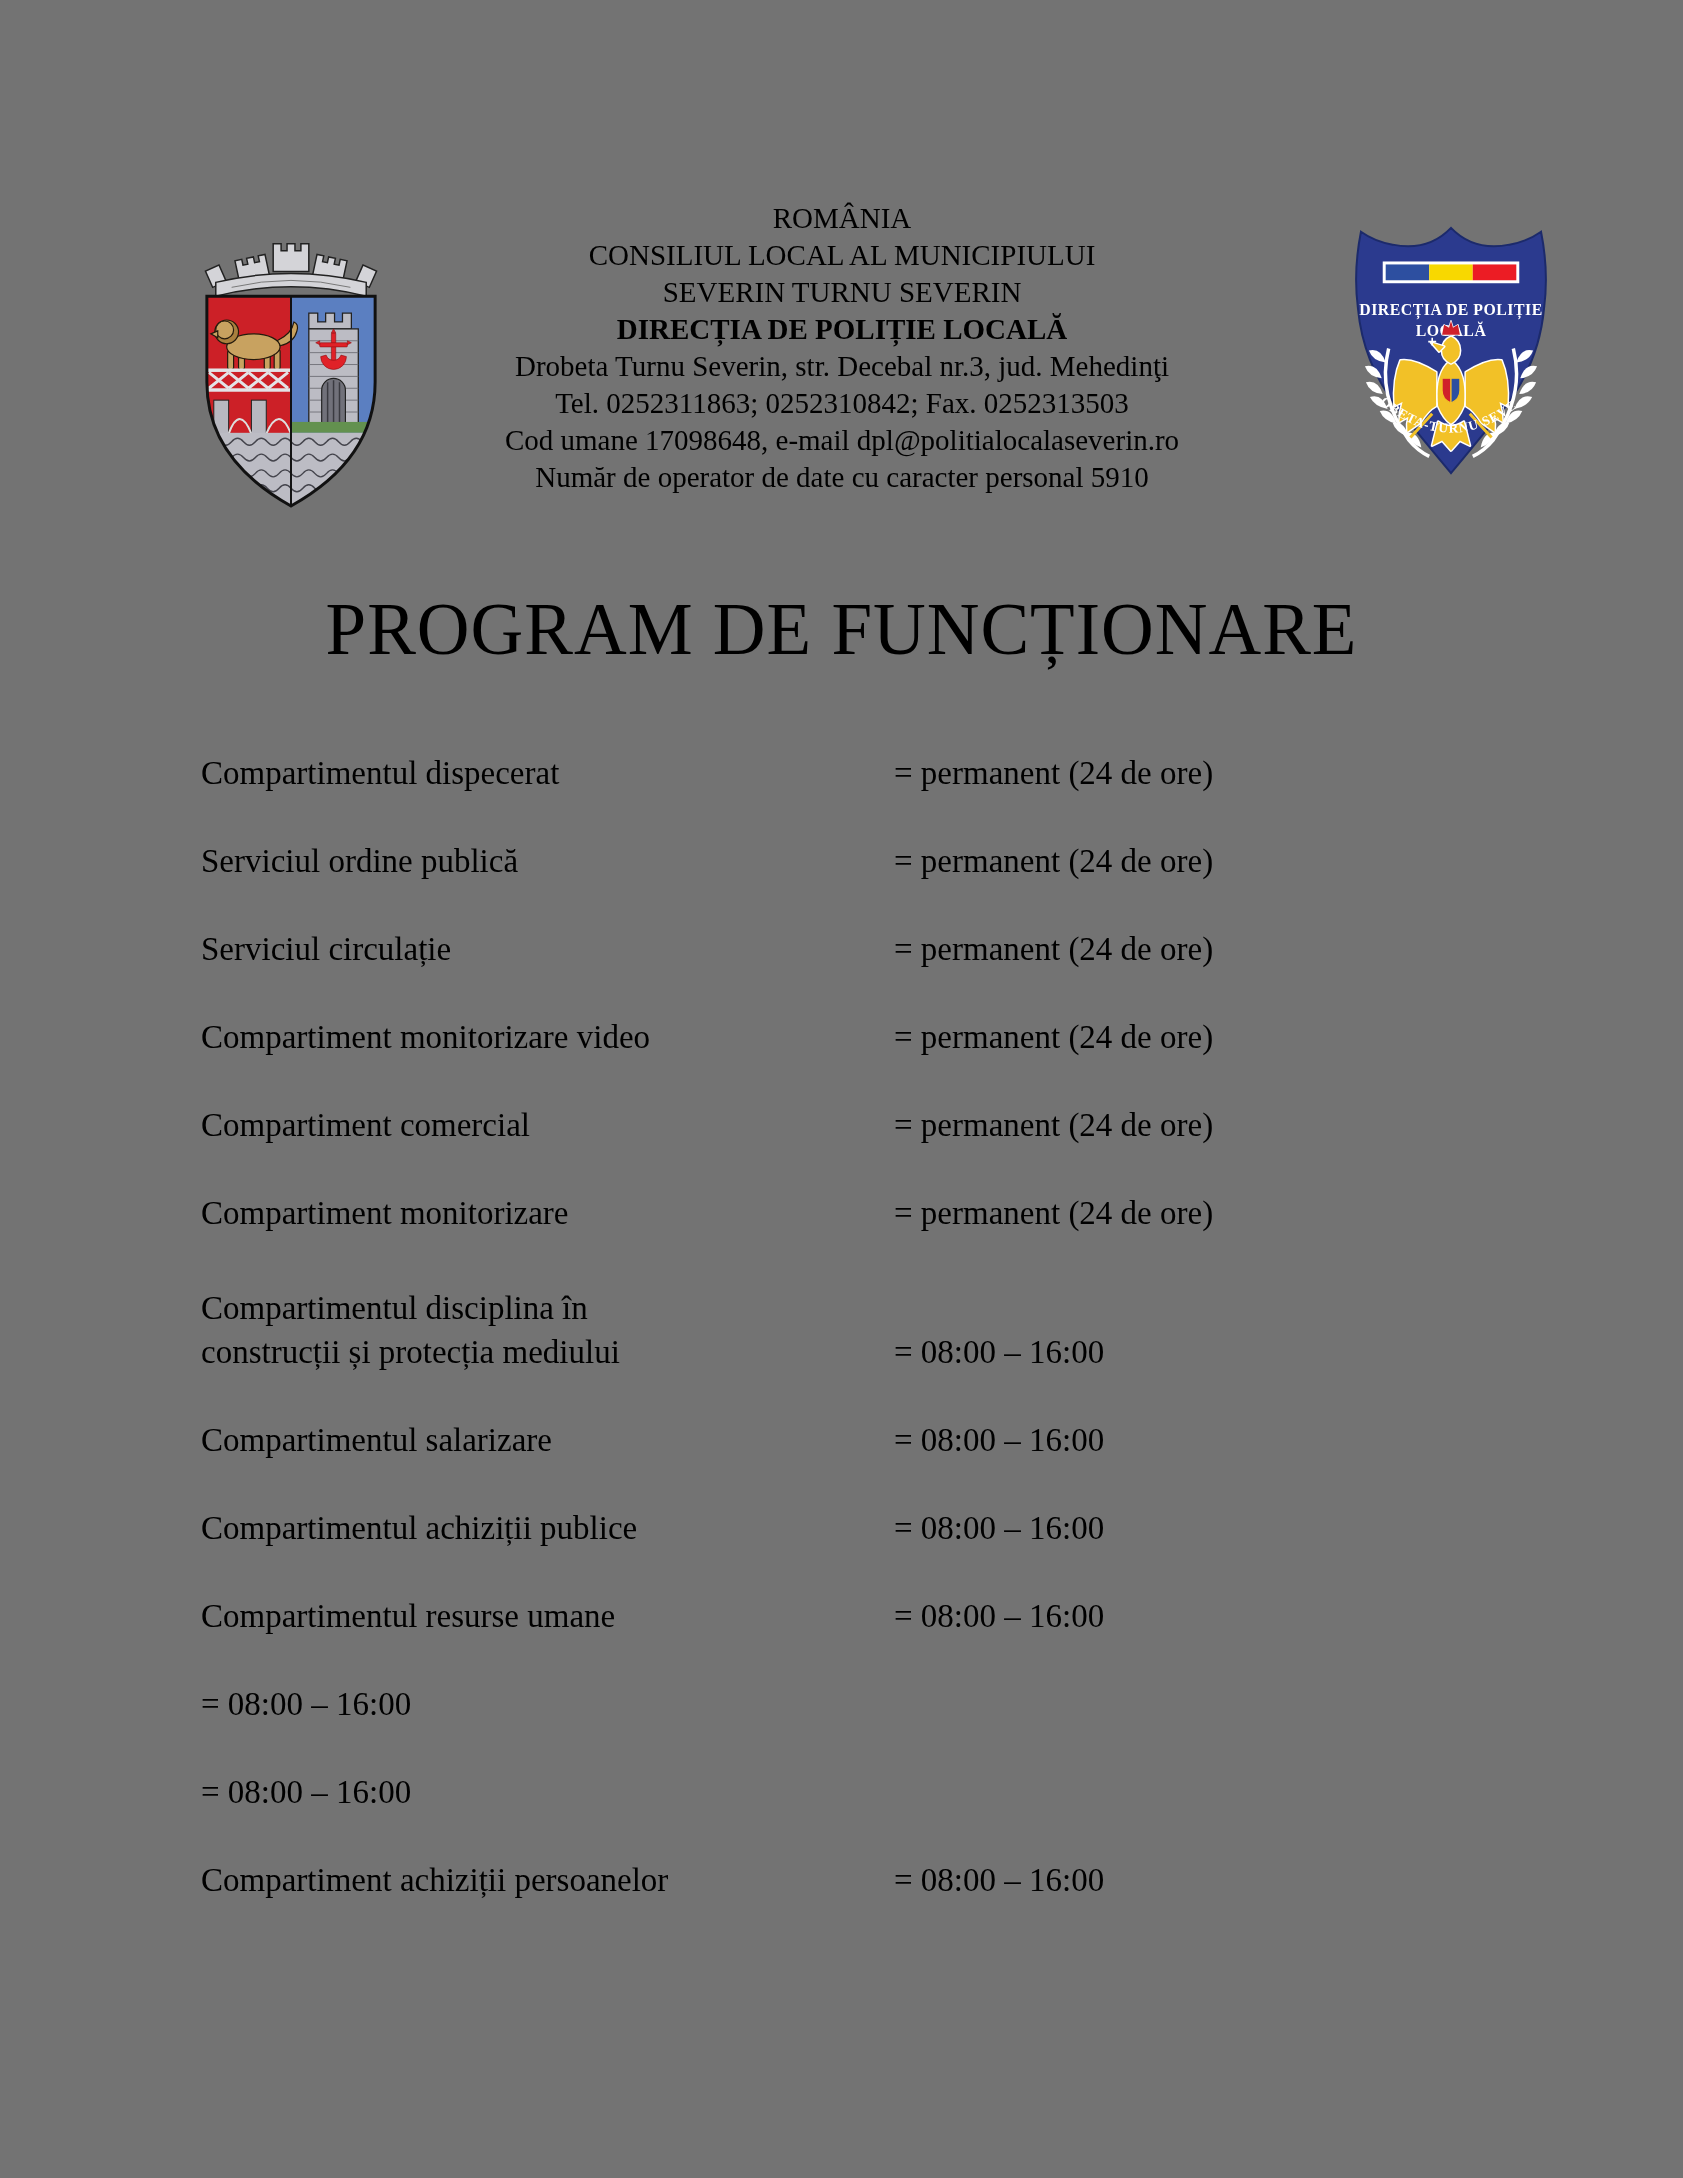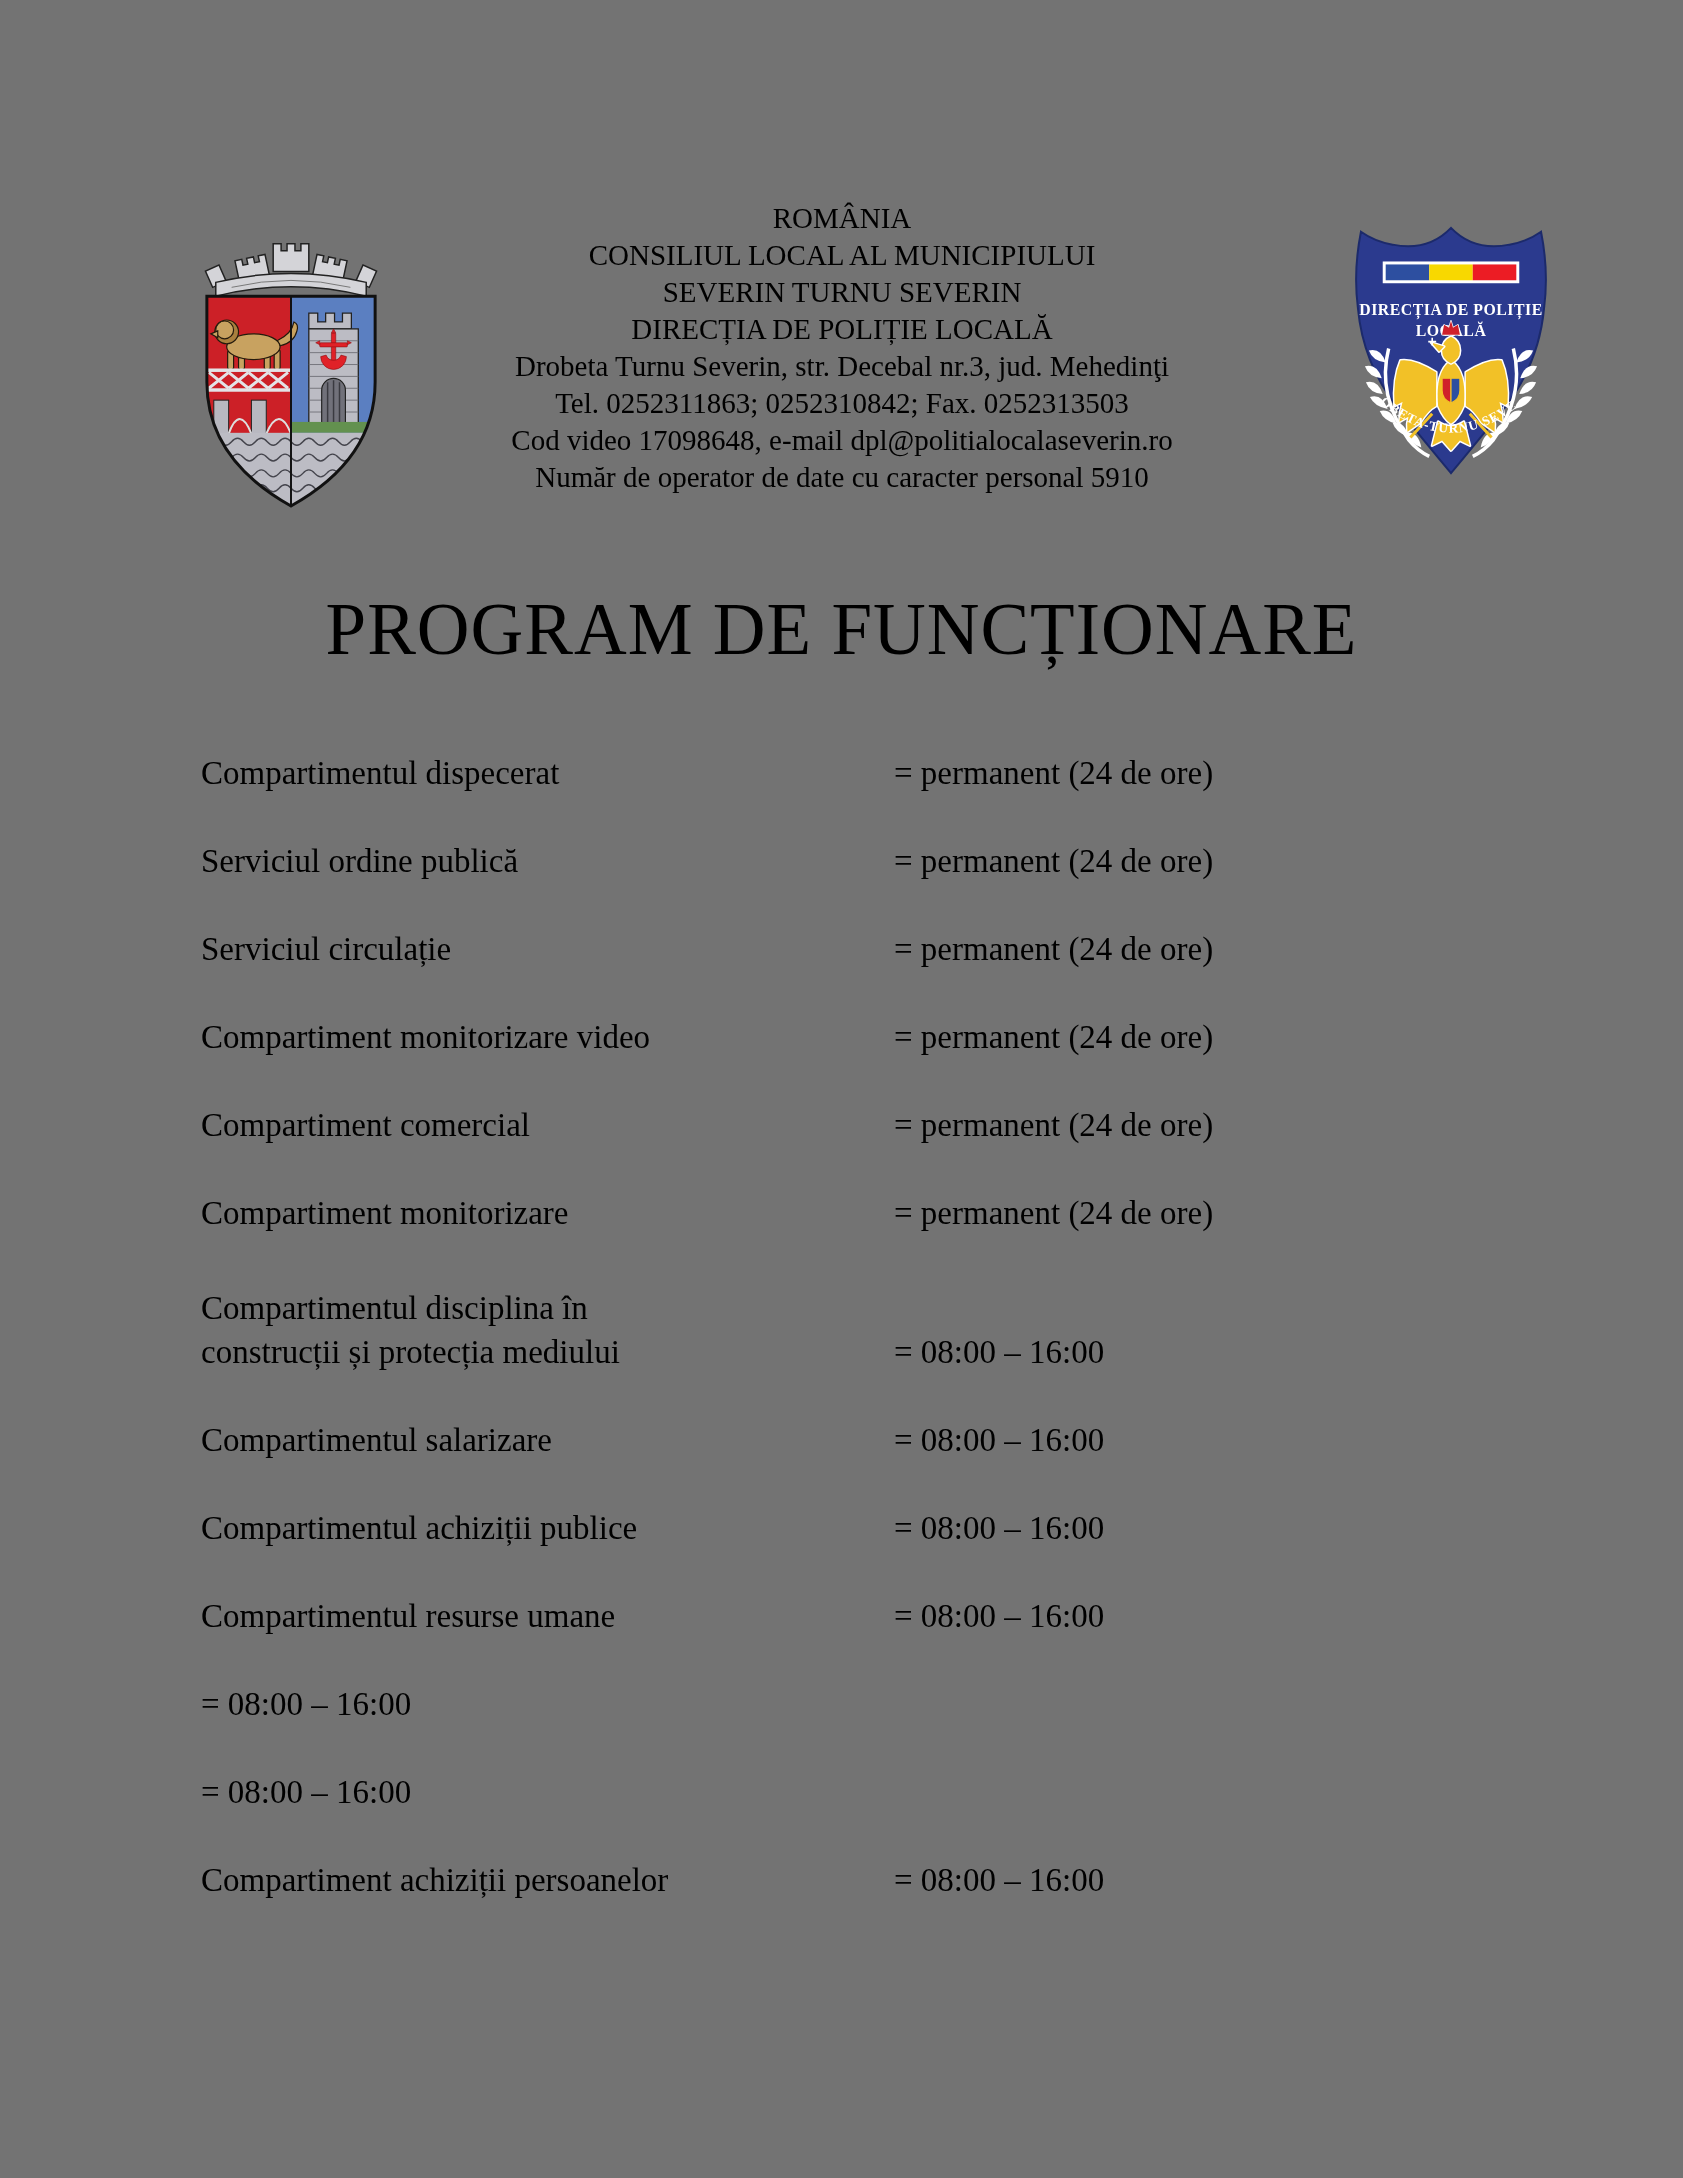--- a/index.html
+++ b/index.html
@@ -3,21 +3,21 @@
 <meta charset="utf-8">
 <style>
   html,body{margin:0;padding:0;background:#fff;}
   #page{position:relative;width:1683px;height:2178px;background:#737373;overflow:hidden;
         font-family:"Liberation Serif","DejaVu Serif",serif;color:#000;}
   
   .crest{position:absolute;left:192px;top:222px;width:198px;height:289px;}
   .badge{position:absolute;left:1337px;top:212px;width:228px;height:281px;}
   .header-text{position:absolute;left:347px;top:200px;width:990px;text-align:center;
                font-size:29px;line-height:37px;white-space:nowrap;}
-  .header-text .bold{font-weight:normal;}
+  .header-text .bold{font-weight:bold;}
   
   .doc-title{position:absolute;left:0;top:588px;width:1683px;text-align:center;
              font-weight:normal;font-size:73px;letter-spacing:1px;}
   
   .schedule{position:absolute;left:201px;top:715px;width:1228px;font-size:33px;line-height:44px;margin-top:36px;}
   .sched-row{display:grid;grid-template-columns:693px auto;align-items:end;margin-bottom:44px;}
   .sched-row .dept{white-space:pre-line;}
   .sched-row .hours{white-space:nowrap;}
   .group-gap{margin-top:51px;}
   svg text{font-family:"Liberation Serif","DejaVu Serif",serif;}
@@ -116,21 +116,21 @@
     <path d="M100,75 V287" stroke="#111" stroke-width="2"></path>
   </svg>
 
   <div class="header-text">
     <div>ROMÂNIA</div>
     <div>CONSILIUL LOCAL AL MUNICIPIULUI</div>
     <div>SEVERIN TURNU SEVERIN</div>
     <div class="bold">DIRECȚIA DE POLIȚIE LOCALĂ</div>
     <div>Drobeta Turnu Severin, str. Decebal nr.3, jud. Mehedinţi</div>
     <div>Tel. 0252311863; 0252310842; Fax. 0252313503</div>
-    <div>Cod video 17098648, e-mail dpl@politialocalaseverin.ro</div>
+    <div>Cod umane 17098648, e-mail dpl@politialocalaseverin.ro</div>
     <div>Număr de operator de date cu caracter personal 5910</div>
   </div>
 
   <svg class="badge" viewBox="0 0 230 284">
     <path d="M115,16
       Q92,40 56,33 Q38,30 24,20
       Q16,60 21,98 Q26,152 60,197
       Q90,234 115,264
       Q140,234 170,197 Q204,152 209,98
       Q214,60 206,20 Q192,30 174,33

